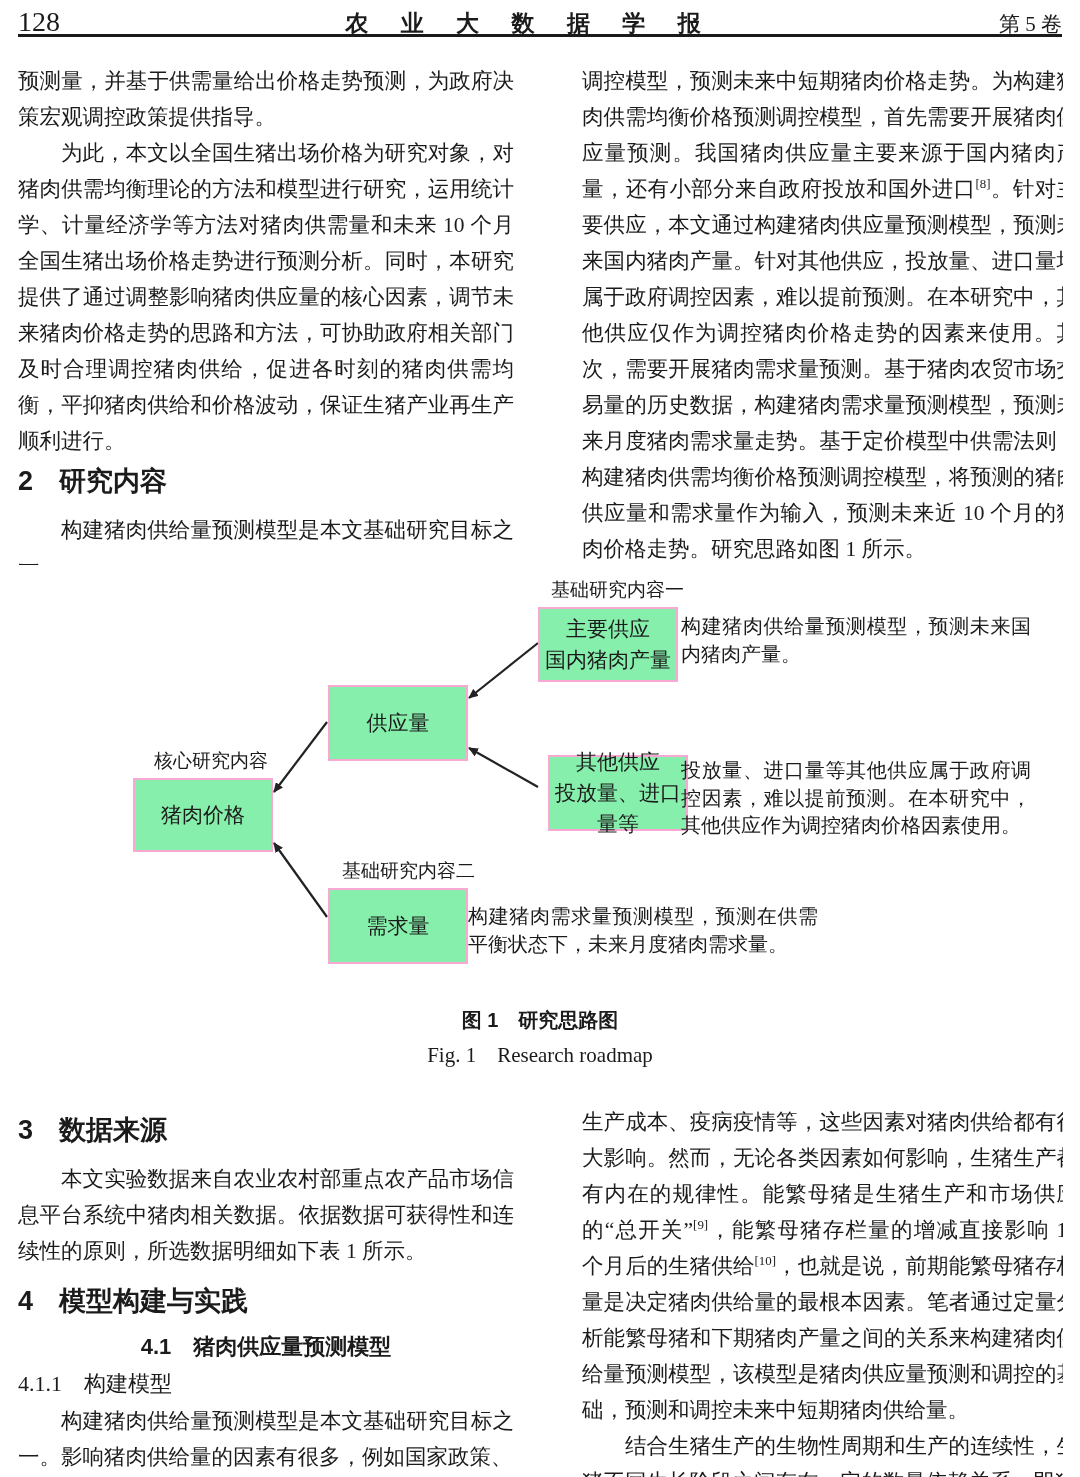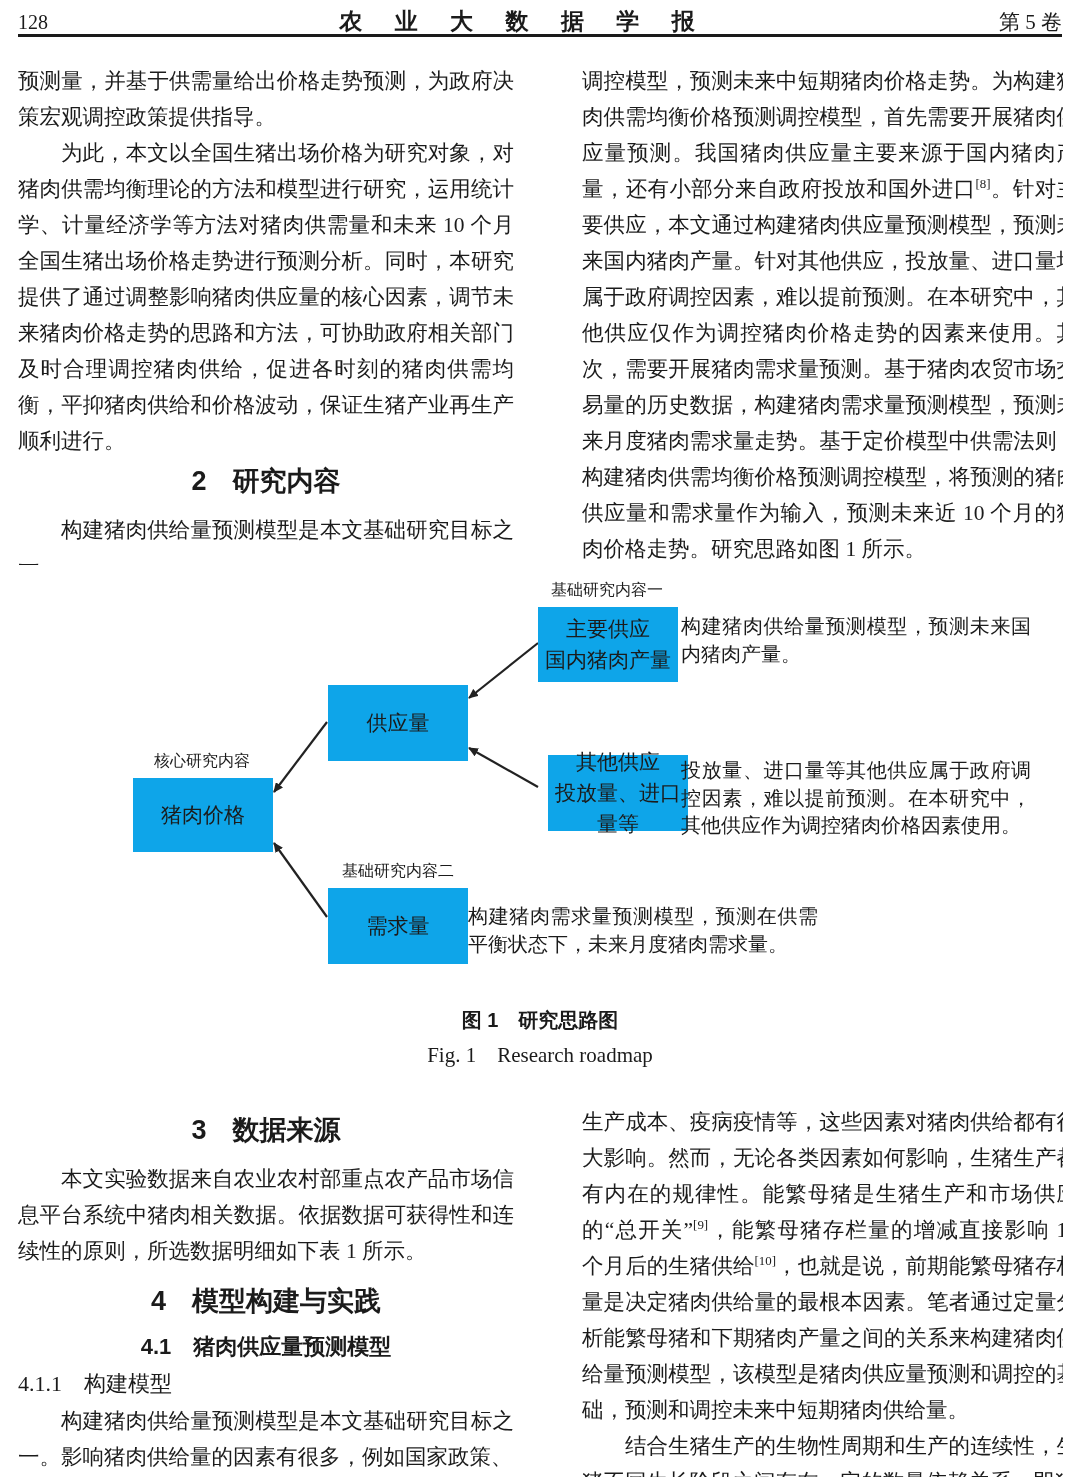--- a/index.html
+++ b/index.html
@@ -2,50 +2,50 @@
 <html><head>
 <meta charset="utf-8">
 <style>
   html,body{margin:0;padding:0;background:#e8e8e8;}
   .page{
     position:relative;width:1080px;height:1477px;margin:0 auto;background:#ffffff;
     font-family:"Liberation Serif","DejaVu Serif",serif;color:#1b1b1b;overflow:hidden;
   }
   
   .header{position:absolute;top:6px;left:18px;width:1044px;display:flex;justify-content:space-between;align-items:baseline;}
-  .page-num{font-size:20px;}
+  .page-num{font-size:28px;}
   .journal-title{font-family:"Liberation Sans","DejaVu Sans",sans-serif;font-weight:700;font-size:23px;letter-spacing:13px;}
   .volume{font-size:21px;}
   .header-rule{position:absolute;top:34px;left:18px;width:1044px;height:3px;background:#1a1a1a;}
   
   .cols{position:absolute;left:18px;width:1045px;display:flex;gap:68px;overflow:hidden;}
   .cols-top{top:60px;height:505px;}
   .cols-bottom{top:1096px;height:381px;}
   .col{width:496px;flex:none;font-size:21.5px;line-height:36px;text-align:justify;}
   .col p{margin:0;text-indent:2em;}
   .col p.noindent{text-indent:0;}
   .cols-top .col{padding-top:3px;}
   .cols-bottom .col{padding-top:8px;}
   sup{font-size:0.60em;line-height:0;vertical-align:super;}
   
-  .h-l1{font-family:"Liberation Sans","DejaVu Sans",sans-serif;font-weight:700;font-size:27px;line-height:32px;margin:6px 0 15px;text-align:center;}
+  .h-l1{font-family:"Liberation Sans","DejaVu Sans",sans-serif;font-weight:700;font-size:27px;line-height:32px;margin:6px 0 15px;text-align:left;}
   .h-l1 .h-num{margin-right:26px;}
   .h-l2{font-family:"Liberation Sans","DejaVu Sans",sans-serif;font-weight:700;font-size:22px;line-height:26px;margin:17px 0 0;text-align:center;}
   .h-l3{font-size:22px;line-height:26px;margin:11px 0 6px;text-align:left;}
   .sec3-para{margin-top:14px !important;}
   .sec4-head{margin-top:16px;}
   
   .figure{position:absolute;top:565px;left:0;width:1080px;height:440px;}
   .fig-arrows{position:absolute;left:0;top:0;width:1080px;height:440px;}
   .fig-box{
-    position:absolute;border:2px solid #0ea5e9;background:#0ea5e9;
+    position:absolute;border:2px solid #f9a8d4;background:#86efac;
     display:flex;flex-direction:column;align-items:center;justify-content:center;
     font-size:21px;line-height:31px;text-align:center;
   }
-  .fig-label{position:absolute;font-size:16px;line-height:24px;white-space:nowrap;}
+  .fig-label{position:absolute;font-size:19px;line-height:24px;white-space:nowrap;}
   .fig-annot{position:absolute;font-size:20px;line-height:27.5px;text-align:justify;}
   .box-main{left:538px;top:42px;width:136px;height:71px;}
   .box-supply{left:328px;top:120px;width:136px;height:72px;}
   .box-price{left:133px;top:213px;width:136px;height:70px;}
   .box-other{left:548px;top:190px;width:136px;height:72px;align-items:center;}
   .box-demand{left:328px;top:323px;width:136px;height:72px;}
   .label-basic1{left:551px;top:13px;}
   .label-core{left:154px;top:184px;}
   .label-basic2{left:342px;top:294px;}
   .annot-main{left:681px;top:48px;width:350px;}

